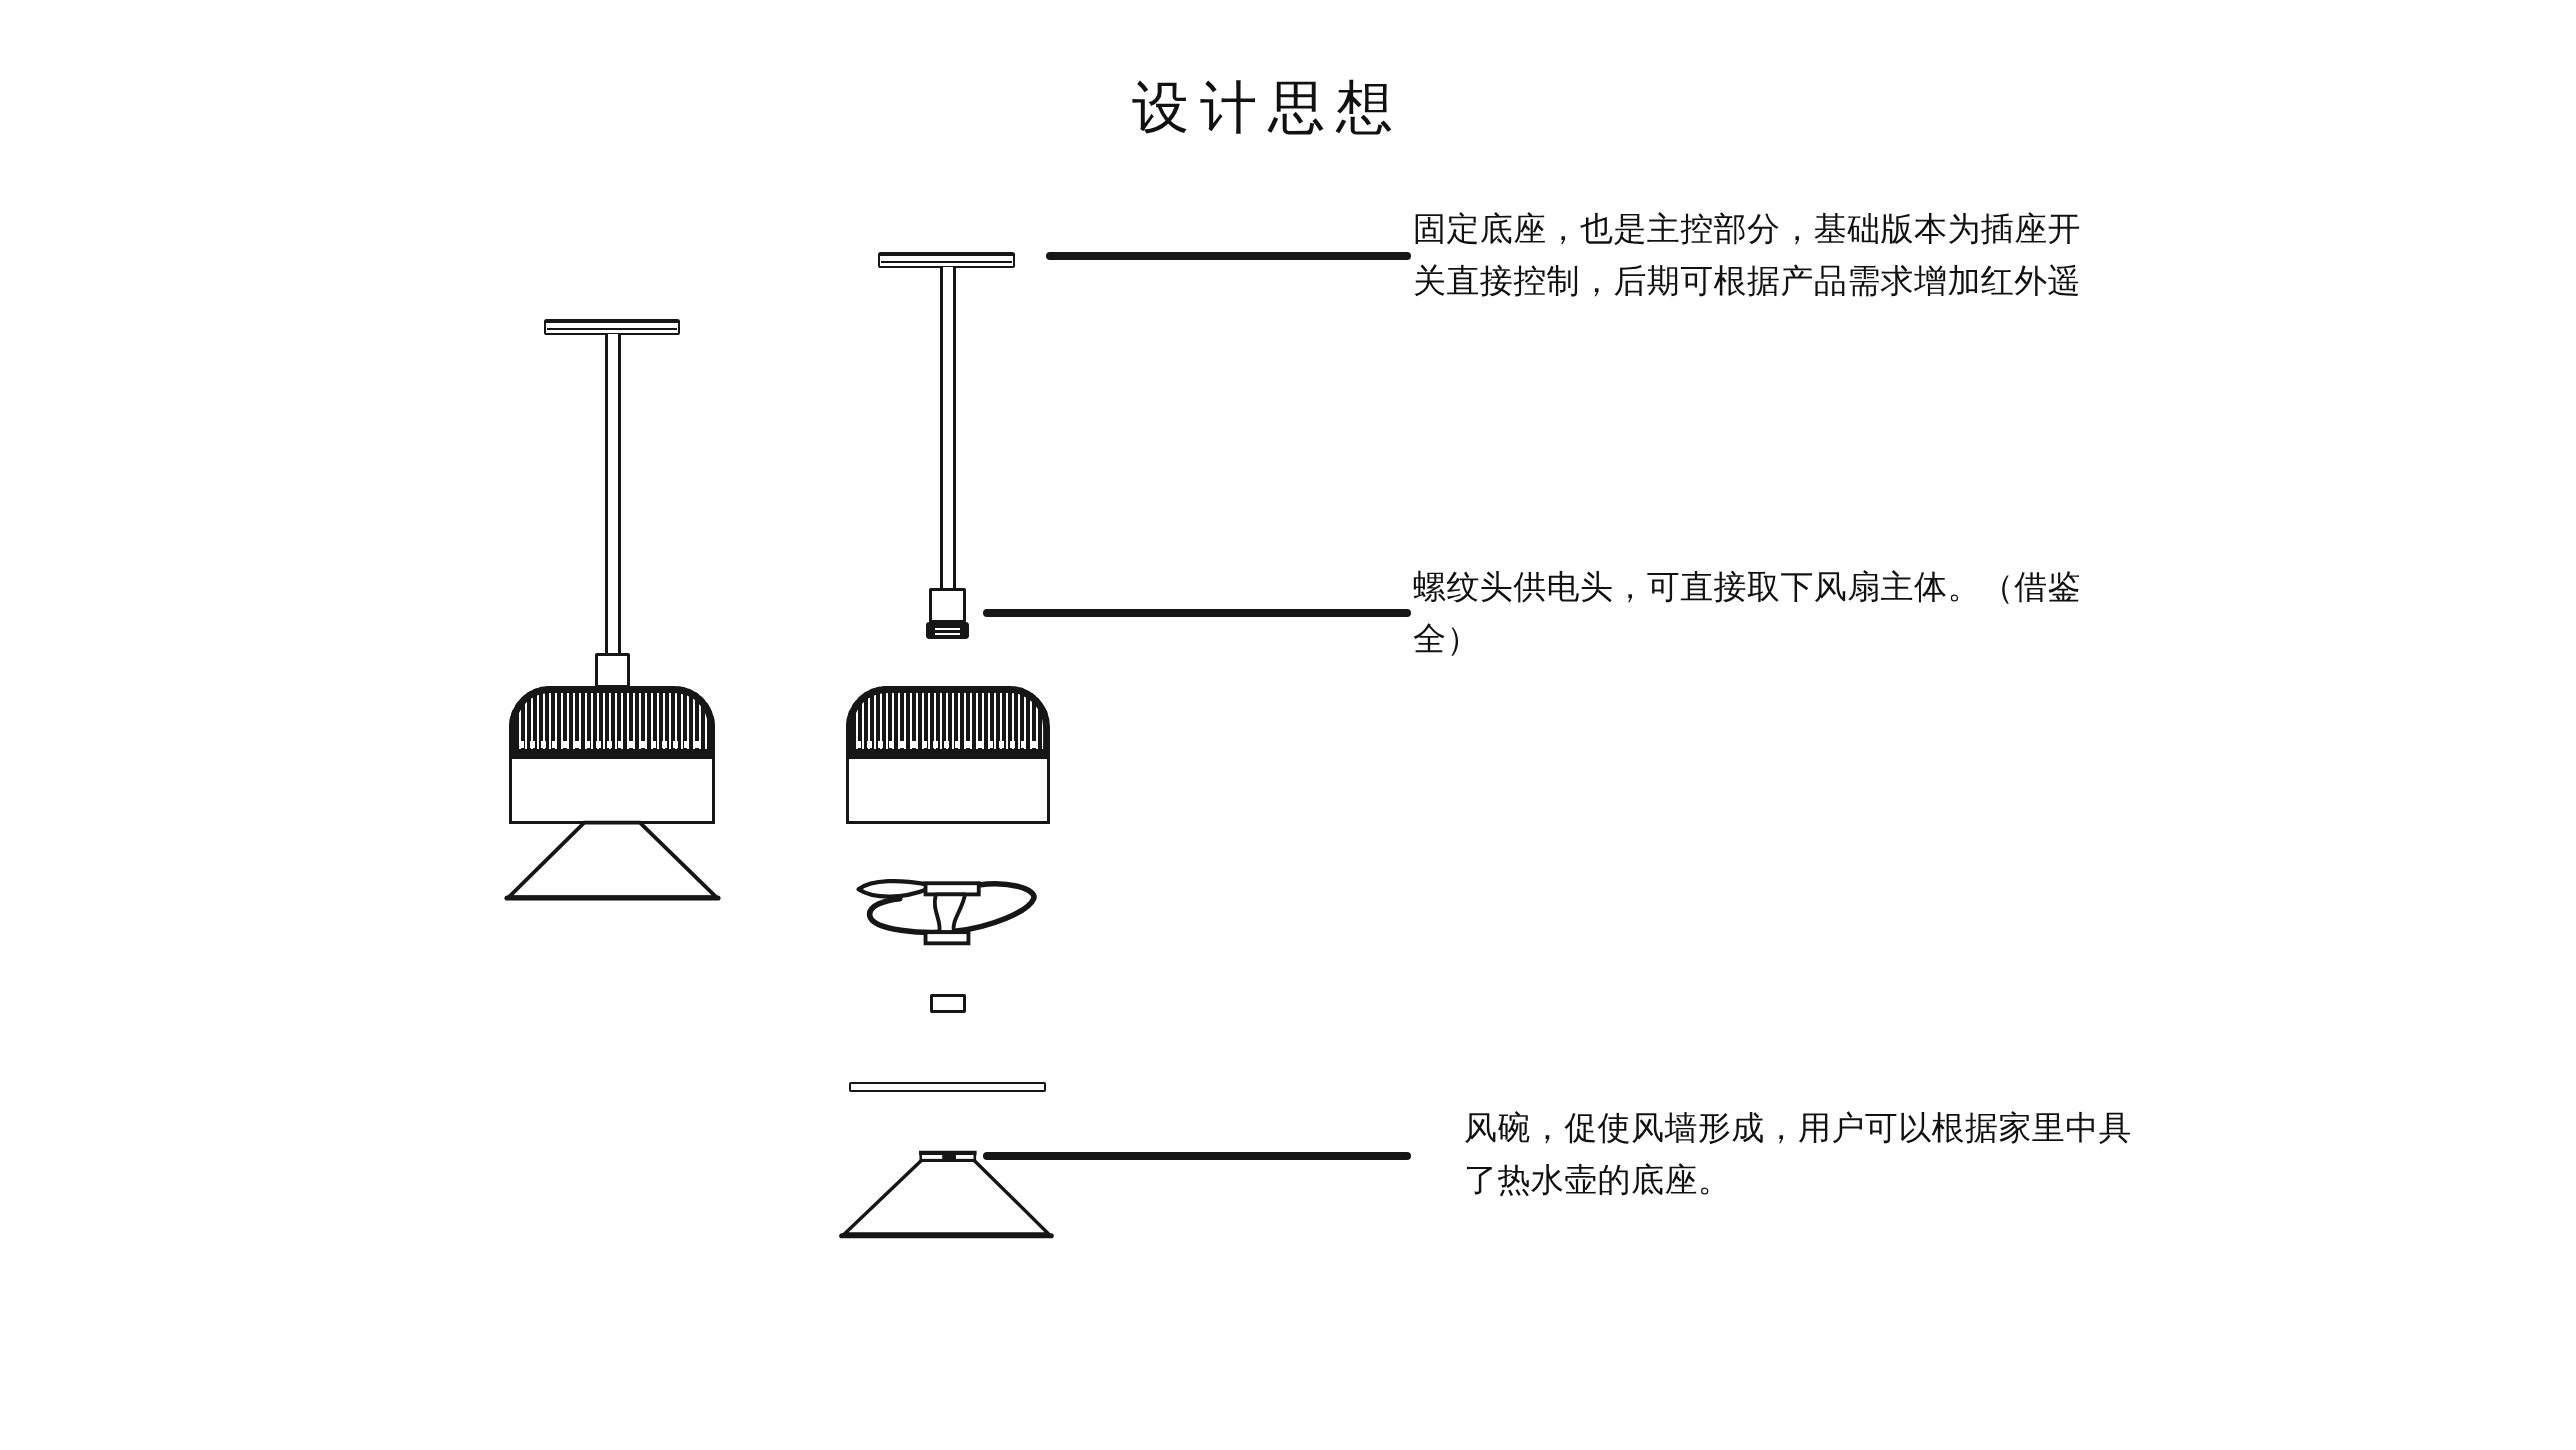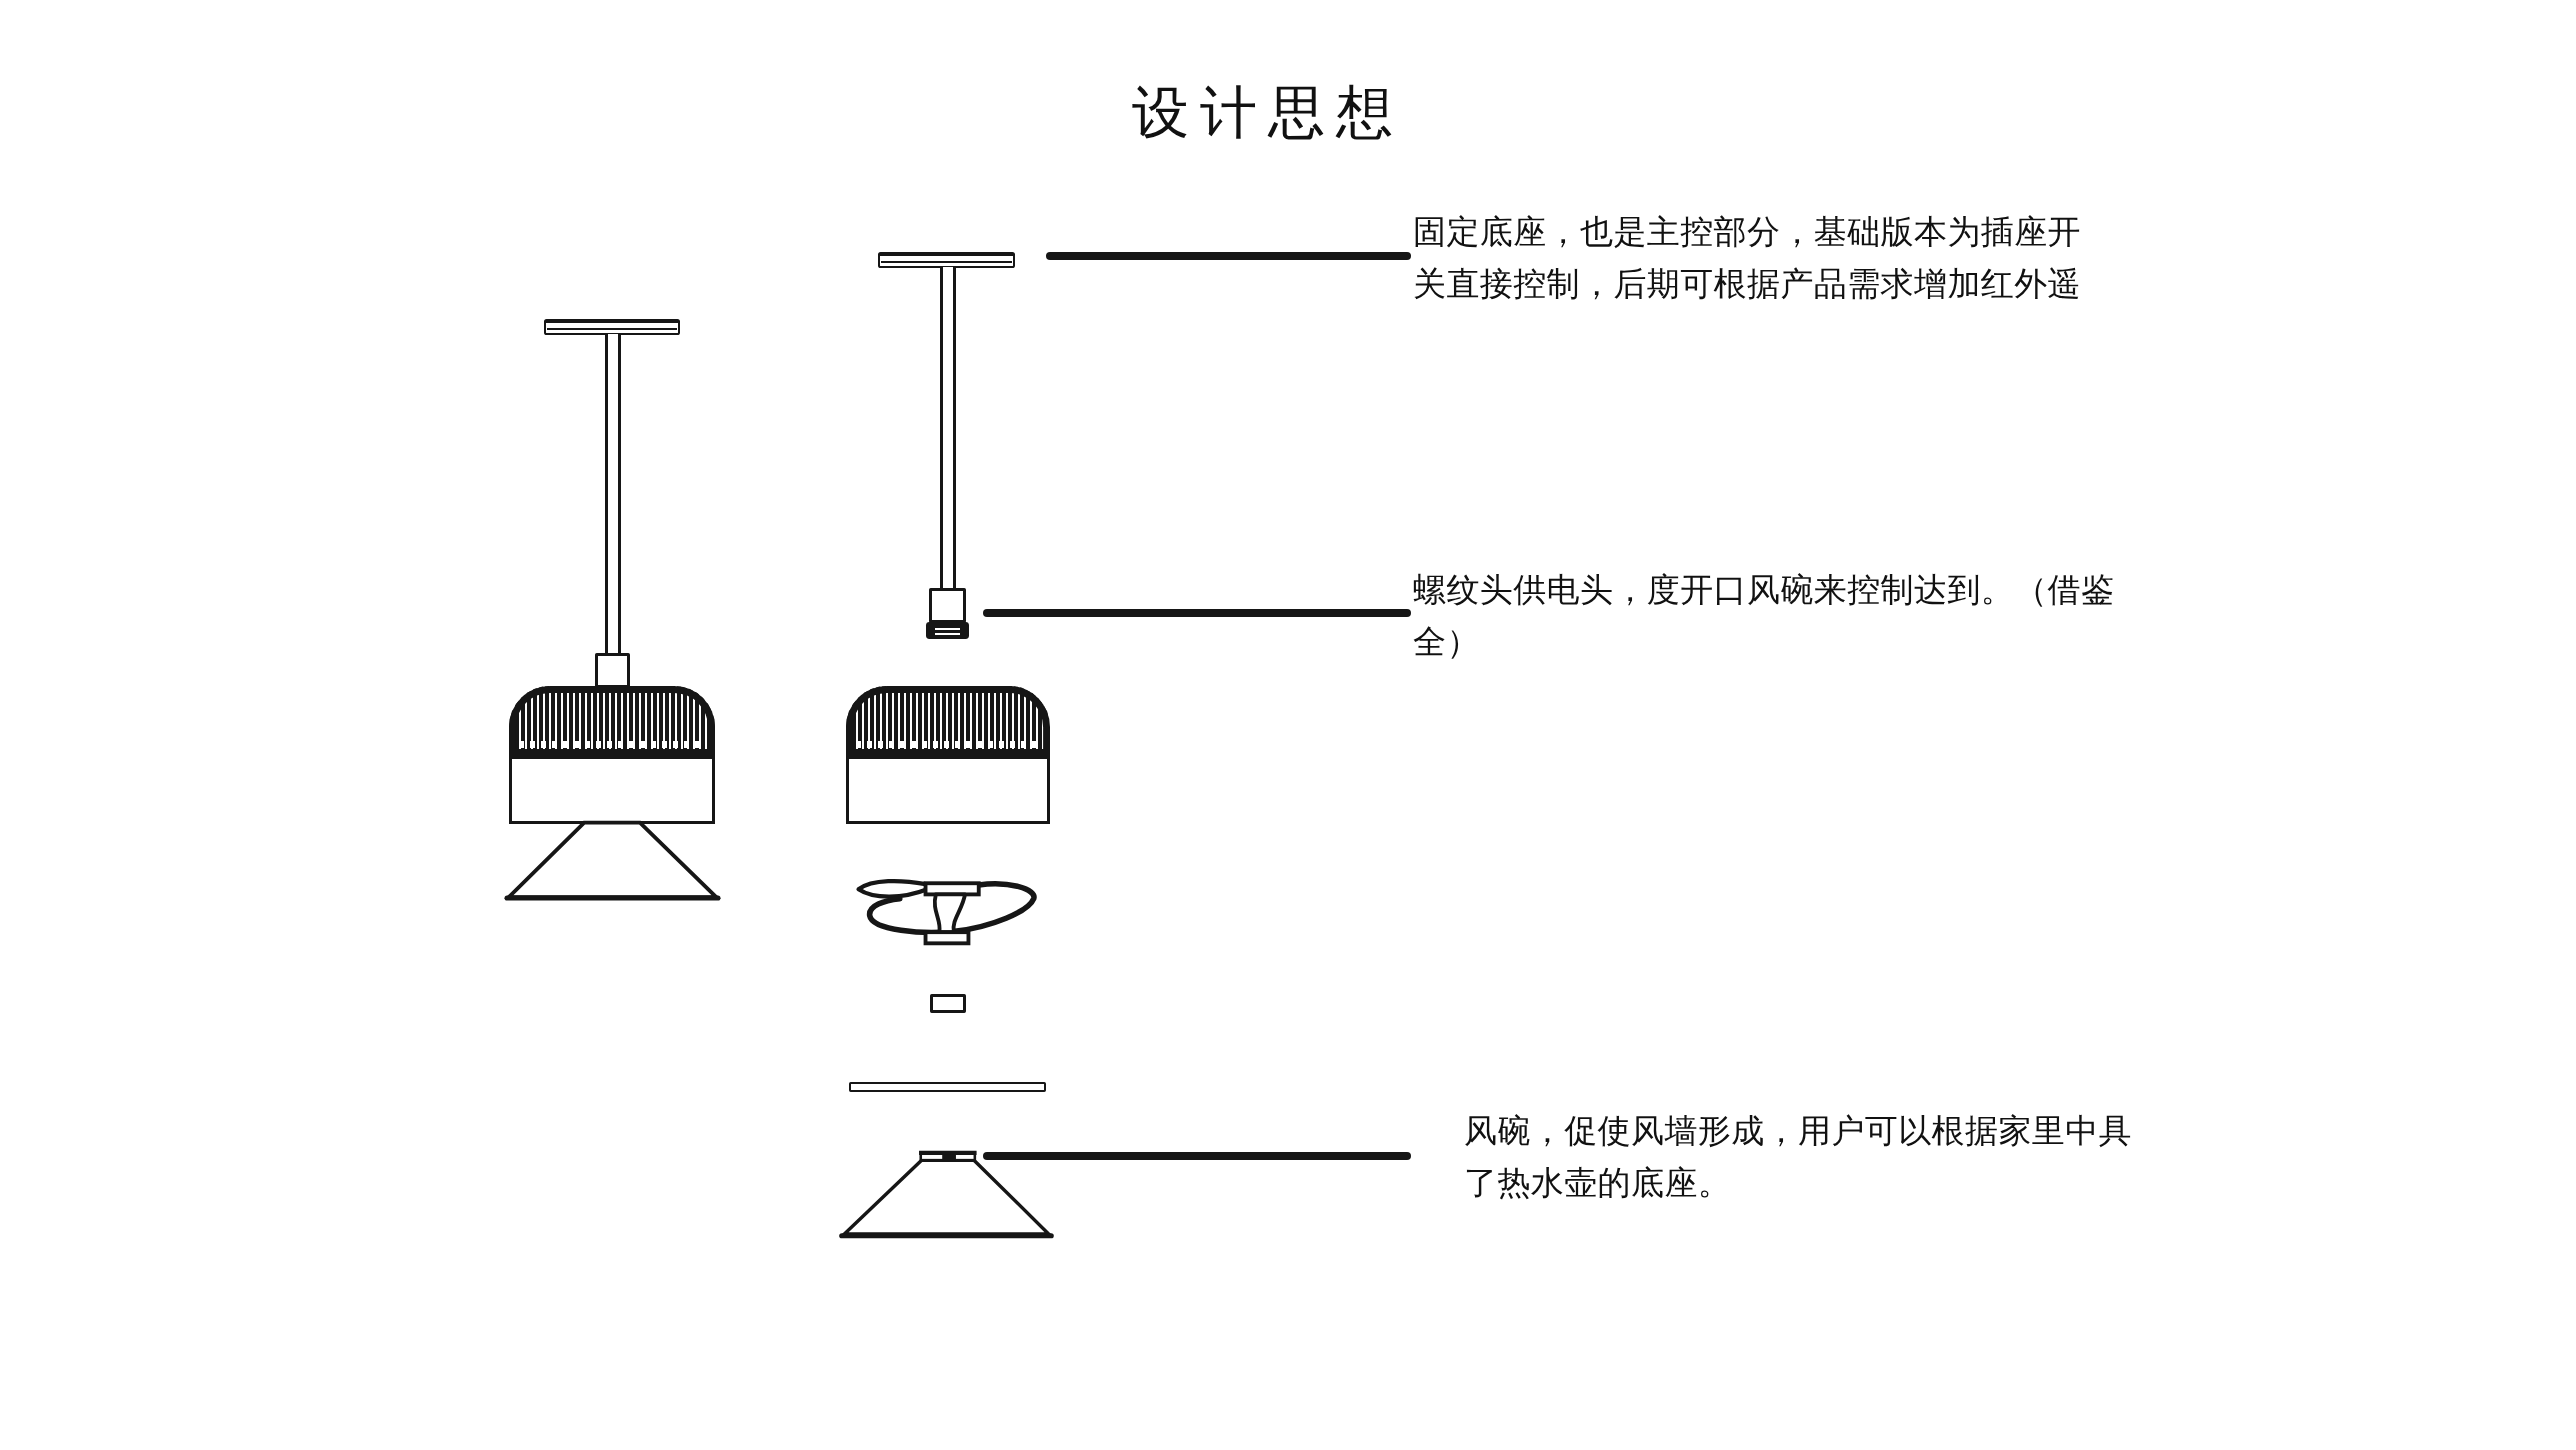--- a/index.html
+++ b/index.html
@@ -1,18 +1,18 @@
 <!DOCTYPE html>
 <html style="font-size:13.7px"><head>
 <meta charset="utf-8">
 <style>
   html,body{margin:0;padding:0;background:#fff;}
   #stage{
     position:relative;width:2576px;height:1450px;background:#fff;overflow:hidden;
-    font-family:Liberation Serif, serif;color:#111;
+    font-family:Liberation Mono, monospace;color:#111;
   }
   .abs{position:absolute;box-sizing:border-box;}
 
   
   .title{
     font-size:57px;line-height:1.05;font-weight:500;letter-spacing:11px;color:#111;
     white-space:nowrap;
   }
 
   
@@ -124,21 +124,21 @@
   <div class="abs callout" style="left:1046px;top:252px;width:365px;"></div>
   <div class="abs callout" style="left:983px;top:609px;width:428px;"></div>
   <div class="abs callout" style="left:983px;top:1152px;width:428px;"></div>
 
   <div class="abs annotation" style="left:1413px;top:206px;">
     <div class="line">固定底座，也是主控部分，基础版本为插座开</div>
     <div class="line">关直接控制，后期可根据产品需求增加红外遥</div>
   </div>
 
   <div class="abs annotation" style="left:1413px;top:564px;">
-    <div class="line">螺纹头供电头，度开口风碗来控制达到。（借鉴</div>
+    <div class="line">螺纹头供电头，可直接取下风扇主体。（借鉴</div>
     <div class="line">全）</div>
   </div>
 
   <div class="abs annotation" style="left:1464px;top:1105px;">
     <div class="line">风碗，促使风墙形成，用户可以根据家里中具</div>
     <div class="line">了热水壶的底座。</div>
   </div>
 
 </div>
 

